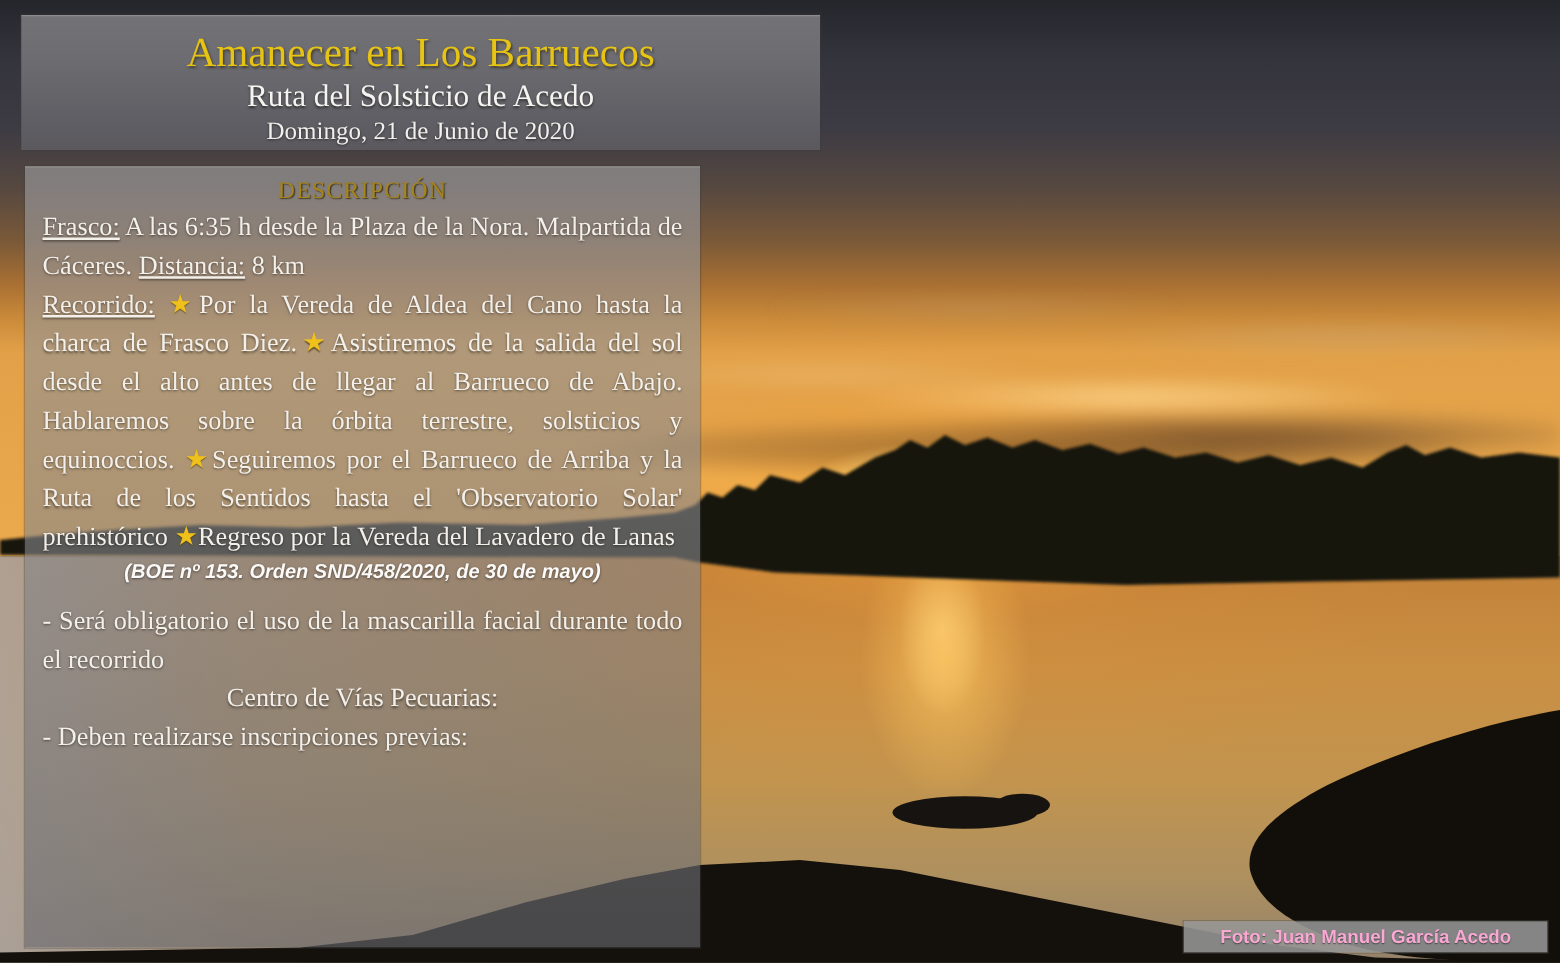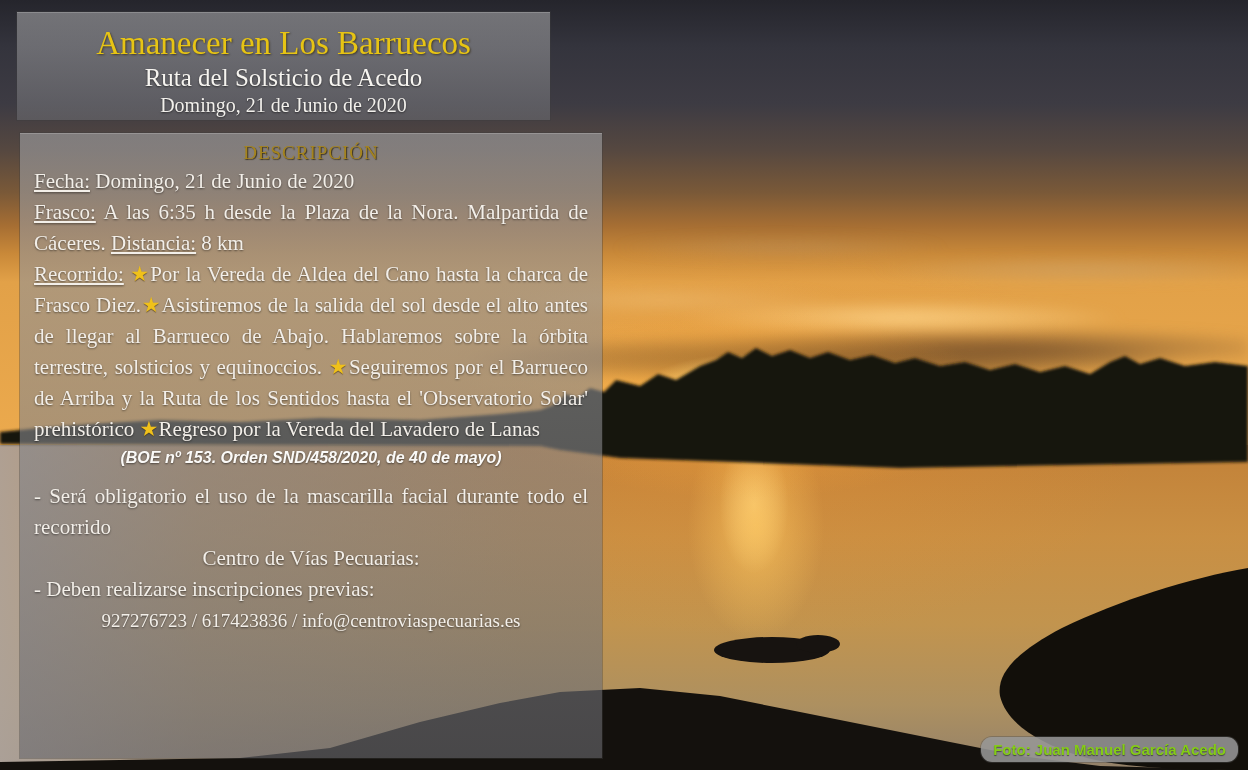--- a/index.html
+++ b/index.html
@@ -26,44 +26,44 @@
   .glow{background-image:
       radial-gradient(ellipse 150px 62px at 745px 400px, rgba(255,247,215,.95), rgba(255,214,120,.65) 42%, rgba(255,180,70,0) 75%),
       radial-gradient(ellipse 350px 135px at 745px 402px, rgba(250,172,62,.55), transparent 72%),
       radial-gradient(ellipse 520px 270px at 758px 438px, rgba(232,142,50,.28), transparent 75%),
       radial-gradient(ellipse 95px 160px at 756px 525px, rgba(255,205,100,.75), transparent 72%),
       radial-gradient(ellipse 48px 95px at 754px 505px, rgba(255,230,155,.85), transparent 72%);}
 
   
   .panel{position:absolute;background:linear-gradient(180deg,rgba(160,160,162,.62),rgba(105,105,110,.62));
          box-shadow:0 0 0 1px rgba(60,60,60,.35), inset 0 1px 0 rgba(255,255,255,.18);}
-  .header-panel{left:17px;top:12px;width:533px;height:108px;text-align:center;padding-top:12px;box-sizing:border-box;}
+  .header-panel{left:17px;top:12px;width:639px;height:108px;text-align:center;padding-top:12px;box-sizing:border-box;}
   .title{font-size:33px;line-height:38px;color:#e7c414;text-shadow:1px 1px 2px rgba(40,30,0,.6);}
   .subtitle{font-size:25px;line-height:31px;color:#f6f4f0;text-shadow:0 1px 2px rgba(0,0,0,.55);}
   .date{font-size:20px;line-height:25px;color:#f2f0ec;text-shadow:0 1px 2px rgba(0,0,0,.55);}
 
-  .desc-panel{left:20px;top:133px;width:582px;height:625px;box-sizing:border-box;
+  .desc-panel{left:20px;top:133px;width:540px;height:625px;box-sizing:border-box;
               padding:6px 14px 0 14px;color:#f3efe9;}
   .gold-heading{font-size:19px;line-height:27px;letter-spacing:1px;text-align:center;
                 color:#a5841e;text-shadow:1px 1px 1px rgba(40,30,5,.75);}
   .body-text{font-size:21px;line-height:31px;text-align:justify;
              text-shadow:0 1px 2px rgba(0,0,0,.5);}
   .u{text-decoration:underline;text-underline-offset:2px;}
   .star{color:#f0c11a;text-shadow:0 1px 1px rgba(60,40,0,.6);}
   .centered{text-align:center;}
   .law-ref{font-family:"Liberation Sans","DejaVu Sans",sans-serif;font-style:italic;font-weight:bold;
            font-size:16px;line-height:22px;text-align:center;color:#fbfaf8;
            text-shadow:0 1px 2px rgba(0,0,0,.5);margin:2px 0 12px 0;}
   .mt14{margin-top:14px;}
   .contact-info{font-size:19px;}
 
   .credit{position:absolute;right:10px;bottom:8px;background:rgba(150,150,150,.88);
-          border-radius:11px;padding:4px 12px;
+          border-radius:0;padding:4px 29px;
           font-family:"Liberation Sans","DejaVu Sans",sans-serif;font-weight:bold;font-size:15px;
-          color:#84cc16;text-shadow:0 1px 1px rgba(0,0,0,.5);
+          color:#f9a8d4;text-shadow:0 1px 1px rgba(0,0,0,.5);
           box-shadow:0 0 0 1px rgba(80,80,80,.4);}
 </style>
 </head>
 <body>
 
 <div class="poster">
 
   <div class="layer sky"></div>
   <div class="layer clouds"></div>
   <div class="layer water"></div>
@@ -92,30 +92,28 @@
 
   <div class="panel header-panel">
     <div class="title">Amanecer en Los Barruecos</div>
     <div class="subtitle">Ruta del Solsticio de Acedo</div>
     <div class="date">Domingo, 21 de Junio de 2020</div>
   </div>
 
   <div class="panel desc-panel">
     <div class="gold-heading">DESCRIPCIÓN</div>
 
-    <div class="body-text"><span class="u">Fecha:</span><span> Domingo, 21 de Junio de 2020</span></div>
 
     <div class="body-text"><span class="u">Frasco:</span><span> A las 6:35 h desde la Plaza de la Nora. Malpartida de Cáceres. </span><span class="u">Distancia:</span><span> 8 km</span></div>
 
     <div class="body-text"><span class="u">Recorrido:</span><span> </span><span class="star">★</span><span>Por la Vereda de Aldea del Cano hasta la charca de Frasco Diez.</span><span class="star">★</span><span>Asistiremos de la salida del sol desde el alto antes de llegar al Barrueco de Abajo. Hablaremos sobre la órbita terrestre, solsticios y equinoccios. </span><span class="star">★</span><span>Seguiremos por el Barrueco de Arriba y la Ruta de los Sentidos hasta el 'Observatorio Solar' prehistórico </span><span class="star">★</span><span>Regreso por la Vereda del Lavadero de Lanas</span></div>
 
-    <div class="law-ref">(BOE nº 153. Orden SND/458/2020, de 40 de mayo)</div>
+    <div class="law-ref">(BOE nº 153. Orden SND/458/2020, de 30 de mayo)</div>
 
     <div class="body-text">- Será obligatorio el uso de la mascarilla facial durante todo el recorrido</div>
     <div class="body-text centered">Centro de Vías Pecuarias:</div>
 
     <div class="body-text">- Deben realizarse inscripciones previas:</div>
-    <div class="body-text centered contact-info">927276723 / 617423836 / info@centroviaspecuarias.es</div>
 
   </div>
 
   <div class="credit">Foto: Juan Manuel García Acedo</div>
 </div>
 
 </body></html>

